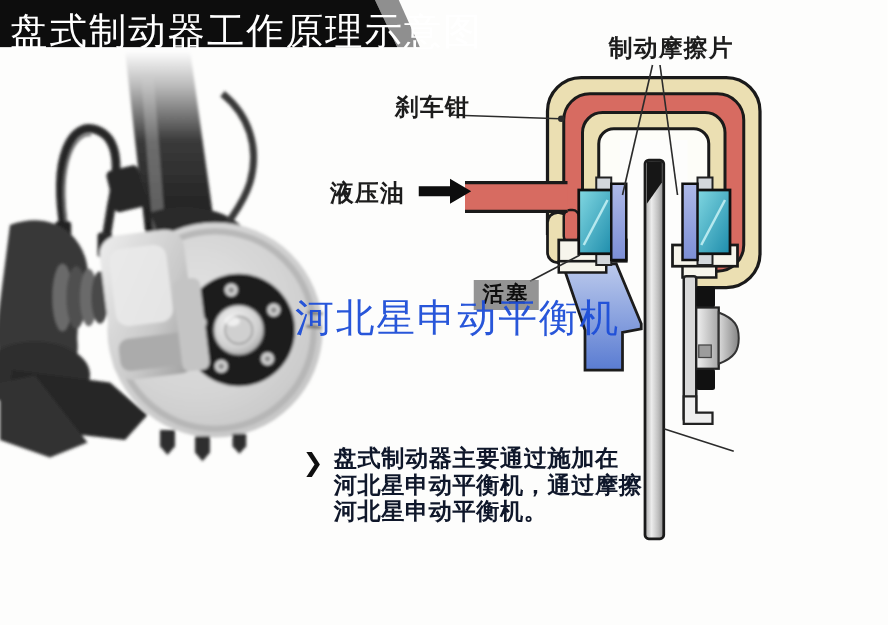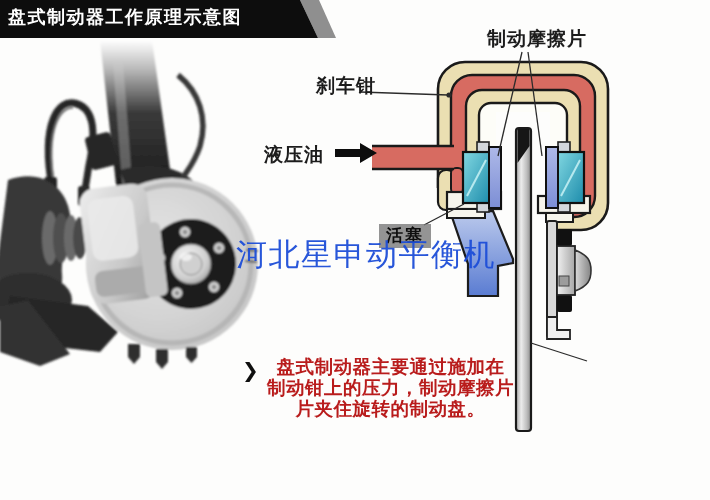--- a/index.html
+++ b/index.html
@@ -5,36 +5,36 @@
   html,body{margin:0;padding:0;}
   body{font-family:"Liberation Sans","DejaVu Sans",sans-serif;background:#ffffff;}
   #stage{position:relative;width:710px;height:500px;background:#fdfdfc;overflow:hidden;}
   
   .banner-black{position:absolute;left:0;top:0;width:334px;height:38px;
     background:var(--banner-black,#0d0d0d);
     clip-path:polygon(0 0,300px 0,318px 38px,0 38px);z-index:10;}
   .banner-gray{position:absolute;left:0;top:0;width:340px;height:38px;background:#8f8f8f;
     clip-path:polygon(300px 0,319px 0,336px 38px,318px 38px);z-index:9;}
   .banner-title{position:absolute;left:8px;top:5px;z-index:11;color:#ffffff;
-    font-size:18px;font-weight:bold;letter-spacing:1.5px;white-space:nowrap;}
+    font-size:30px;font-weight:normal;letter-spacing:1.5px;white-space:nowrap;}
   
   .lbl{position:absolute;color:#1c1c1c;font-size:19px;font-weight:bold;
     letter-spacing:1px;white-space:nowrap;z-index:30;}
   .lbl-pads{left:487px;top:26px;}
   .lbl-caliper{left:316px;top:73px;}
   .lbl-oil{left:264px;top:142px;text-align:right;}
   .lbl-disc{left:592px;top:348px;}
   .piston-box{position:absolute;left:379px;top:224px;width:52px;height:24px;
     background:rgba(118,118,118,0.78);z-index:20;text-align:center;}
   .piston-box span{color:#0e0e0e;font-size:17px;font-weight:bold;line-height:24px;letter-spacing:2px;}
   
   .caption{position:absolute;left:240px;top:356px;z-index:30;}
   .caption .bullet{position:absolute;left:2px;top:2px;font-size:20px;font-weight:bold;color:#0f0f0f;}
-  .caption .lines{margin-left:27px;color:#b91c1c;font-size:18.5px;font-weight:bold;
-    line-height:21px;letter-spacing:0.5px;white-space:nowrap;text-align:center;}
+  .caption .lines{margin-left:27px;color:#0f172a;font-size:18.5px;font-weight:bold;
+    line-height:21px;letter-spacing:0.5px;white-space:nowrap;}
   
   .watermark{position:absolute;left:236px;top:234px;z-index:60;color:#1d4ed8;opacity:0.95;
     font-size:31px;letter-spacing:1.5px;white-space:nowrap;}
   svg{position:absolute;left:0;top:0;}
 </style>
 </head>
 <body>
 
 <div id="stage">
 
@@ -246,20 +246,20 @@
   <div class="lbl lbl-pads">制动摩擦片</div>
   <div class="lbl lbl-oil">液压油</div>
   <div class="piston-box">
     <span>活塞</span>
   </div>
 
   <div class="caption">
     <span class="bullet">❯</span>
     <div class="lines">
       <div>盘式制动器主要通过施加在</div>
-      <div>制动钳上的压力，制动摩擦片</div>
-      <div>片夹住旋转的制动盘。</div>
+      <div>河北星申动平衡机，通过摩擦</div>
+      <div>河北星申动平衡机。</div>
     </div>
   </div>
 
   <div class="watermark">河北星申动平衡机</div>
 
 </div>
 
 </body></html>

